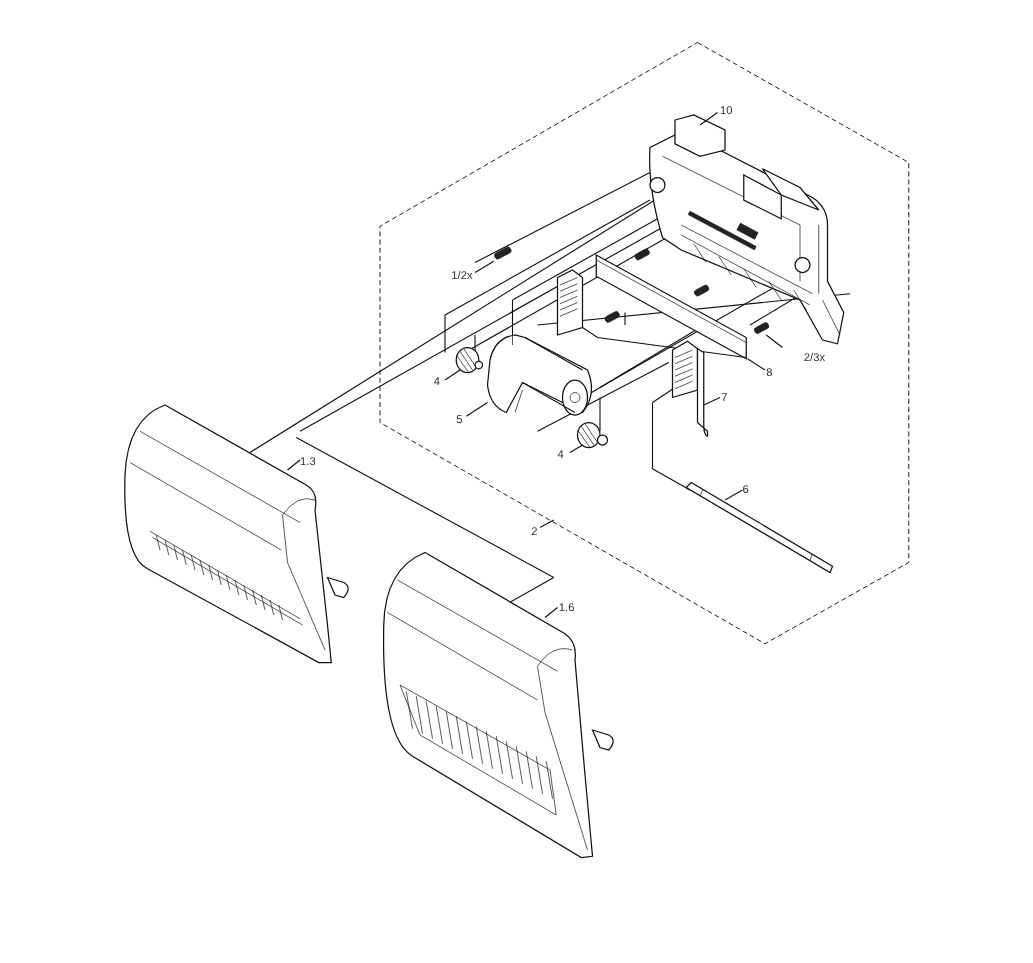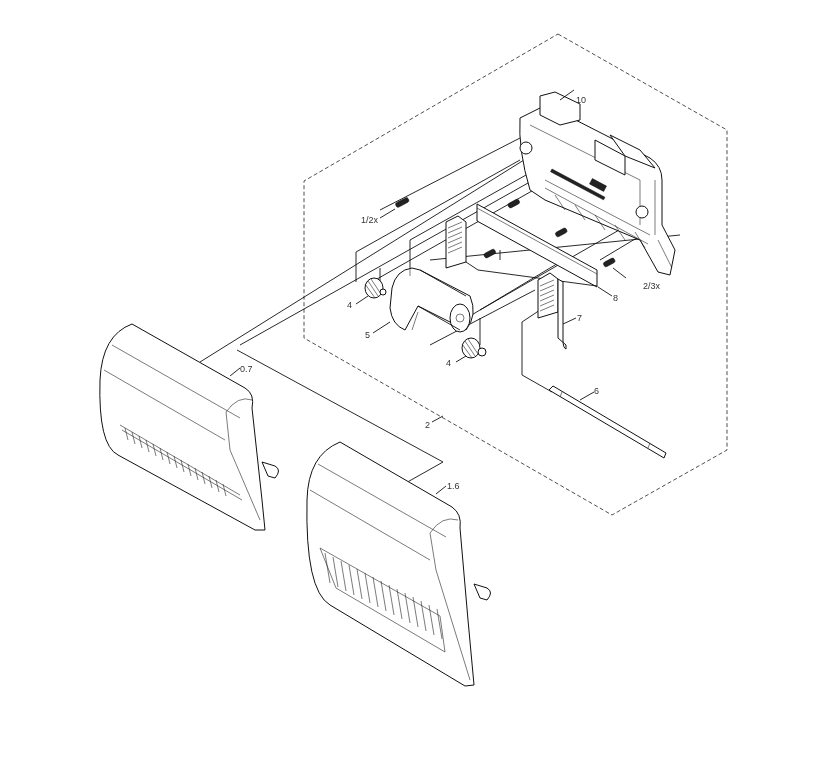--- a/index.html
+++ b/index.html
@@ -147,25 +147,25 @@
     <line class="ln" x1="356" y1="304" x2="368" y2="296"></line>
     <line class="ln" x1="373" y1="333" x2="390" y2="322"></line>
     <line class="ln" x1="456" y1="362" x2="466" y2="356"></line>
     <line class="ln" x1="580" y1="400" x2="594" y2="392"></line>
     <line class="ln" x1="432" y1="422" x2="443" y2="416"></line>
     <line class="ln" x1="230" y1="376" x2="240" y2="368"></line>
     <line class="ln" x1="436" y1="494" x2="446" y2="486"></line>
   </g>
 </svg>
 
-<span class="lbl" style="left:576px; top:95px;">10</span>
+<span class="lbl" style="left:576px; top:83px;">10</span>
 <span class="lbl" style="left:361px; top:215px;">1/2x</span>
 <span class="lbl" style="left:643px; top:281px;">2/3x</span>
 <span class="lbl" style="left:613px; top:293px;">8</span>
 <span class="lbl" style="left:577px; top:313px;">7</span>
 <span class="lbl" style="left:347px; top:300px;">4</span>
 <span class="lbl" style="left:446px; top:358px;">4</span>
 <span class="lbl" style="left:365px; top:330px;">5</span>
 <span class="lbl" style="left:594px; top:386px;">6</span>
 <span class="lbl" style="left:425px; top:420px;">2</span>
-<span class="lbl" style="left:240px; top:364px;">0.7</span>
+<span class="lbl" style="left:240px; top:364px;">1.3</span>
 <span class="lbl" style="left:447px; top:481px;">1.6</span>
 </div>
 
 </body></html>

